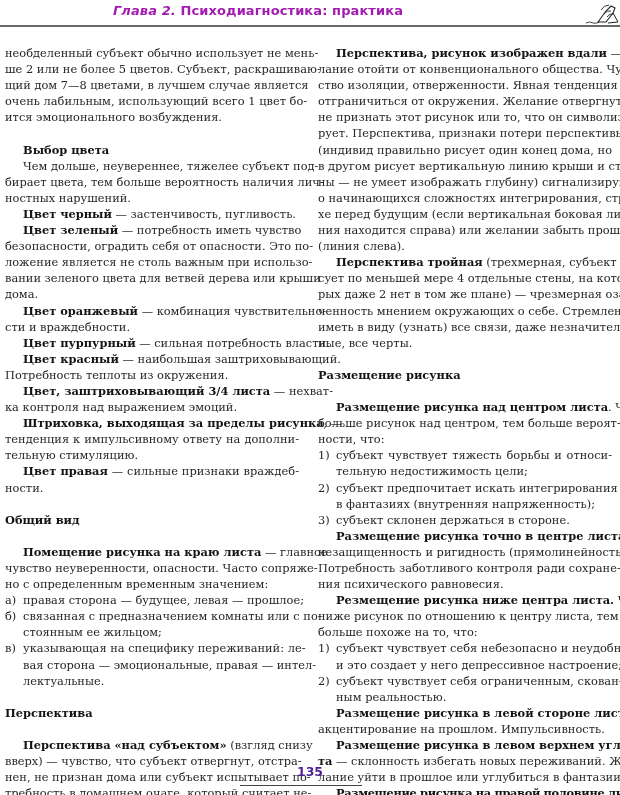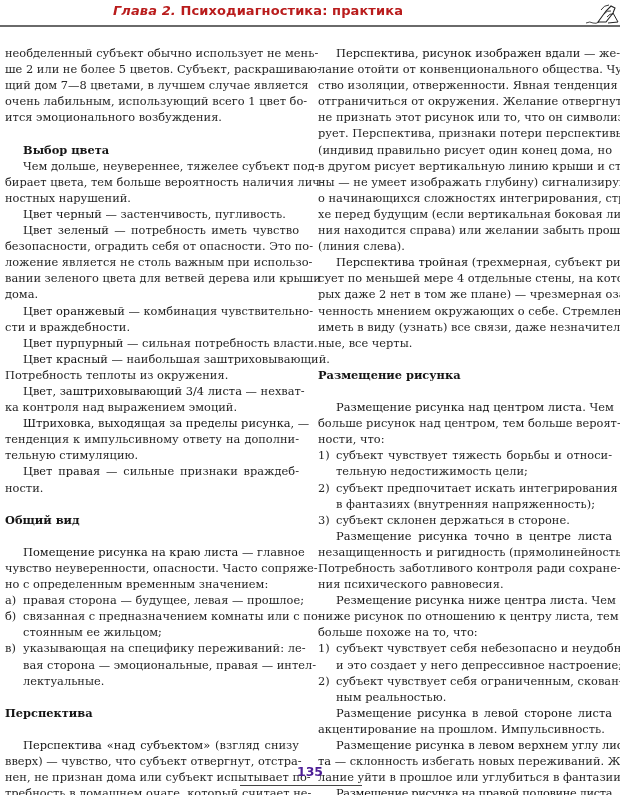--- a/index.html
+++ b/index.html
@@ -1,37 +1,37 @@
 <!DOCTYPE html>
 <html><head>
 <meta charset="utf-8">
 <style>
   html, body { margin: 0; padding: 0; background: #ffffff; }
   body { width: 620px; height: 795px; position: relative; overflow: hidden; color: #1c1c1c; }
   .page { position: absolute; left: 0; top: 0; width: 620px; height: 795px; }
 
   .header { position: absolute; left: 0; top: 0; width: 620px; height: 27px; }
   .header-title { position: absolute; left: 0; width: 516px; top: 3px; text-align: center;
-    font-family: "DejaVu Sans", sans-serif; font-weight: bold; font-size: 13px; color: #b91c1c; letter-spacing: 0.1px; }
+    font-family: "DejaVu Sans", sans-serif; font-weight: bold; font-size: 13px; color: #a21caf; letter-spacing: 0.1px; }
   .header-title .it { font-style: italic; }
   .header-rule { position: absolute; left: 0; top: 25px; width: 620px; height: 1.5px; background: #6a6a6a; }
   .header-icon { position: absolute; left: 584px; top: 2px; width: 36px; height: 24px; }
 
   .col { position: absolute; top: 45px; width: 294px;
     font-family: "DejaVu Serif", serif; font-size: 11.4px; line-height: 16.1px; color: #262626; }
   .col-left { left: 5px; }
   .col-right { left: 318px; }
 
   .ln { display: block; white-space: nowrap; height: 16.1px; text-align: justify; text-align-last: justify; }
   .ln.last { text-align-last: left; }
   .ln.ind { padding-left: 18px; }
   .ln.li-cont { padding-left: 18px; }
   .ln.li { position: relative; padding-left: 18px; }
   .ln.li .mark { position: absolute; left: 0; }
-  .b { font-weight: normal; color: #141414; }
+  .b { font-weight: bold; color: #141414; }
   .bi { font-weight: bold; color: #141414; }
   .sect { display: block; text-align: left; font-weight: bold; color: #141414; height: 16.1px; }
   .gap { display: block; height: 16.1px; }
 
   .footer-num { position: absolute; left: 0; width: 620px; top: 764px; text-align: center;
     font-family: "DejaVu Sans", sans-serif; font-weight: bold; font-size: 12.5px; color: #4c1d95; }
   .footer-rule { position: absolute; left: 240px; top: 785px; width: 122px; height: 1px; background: #444; }
 </style>
 </head>
 <body>

